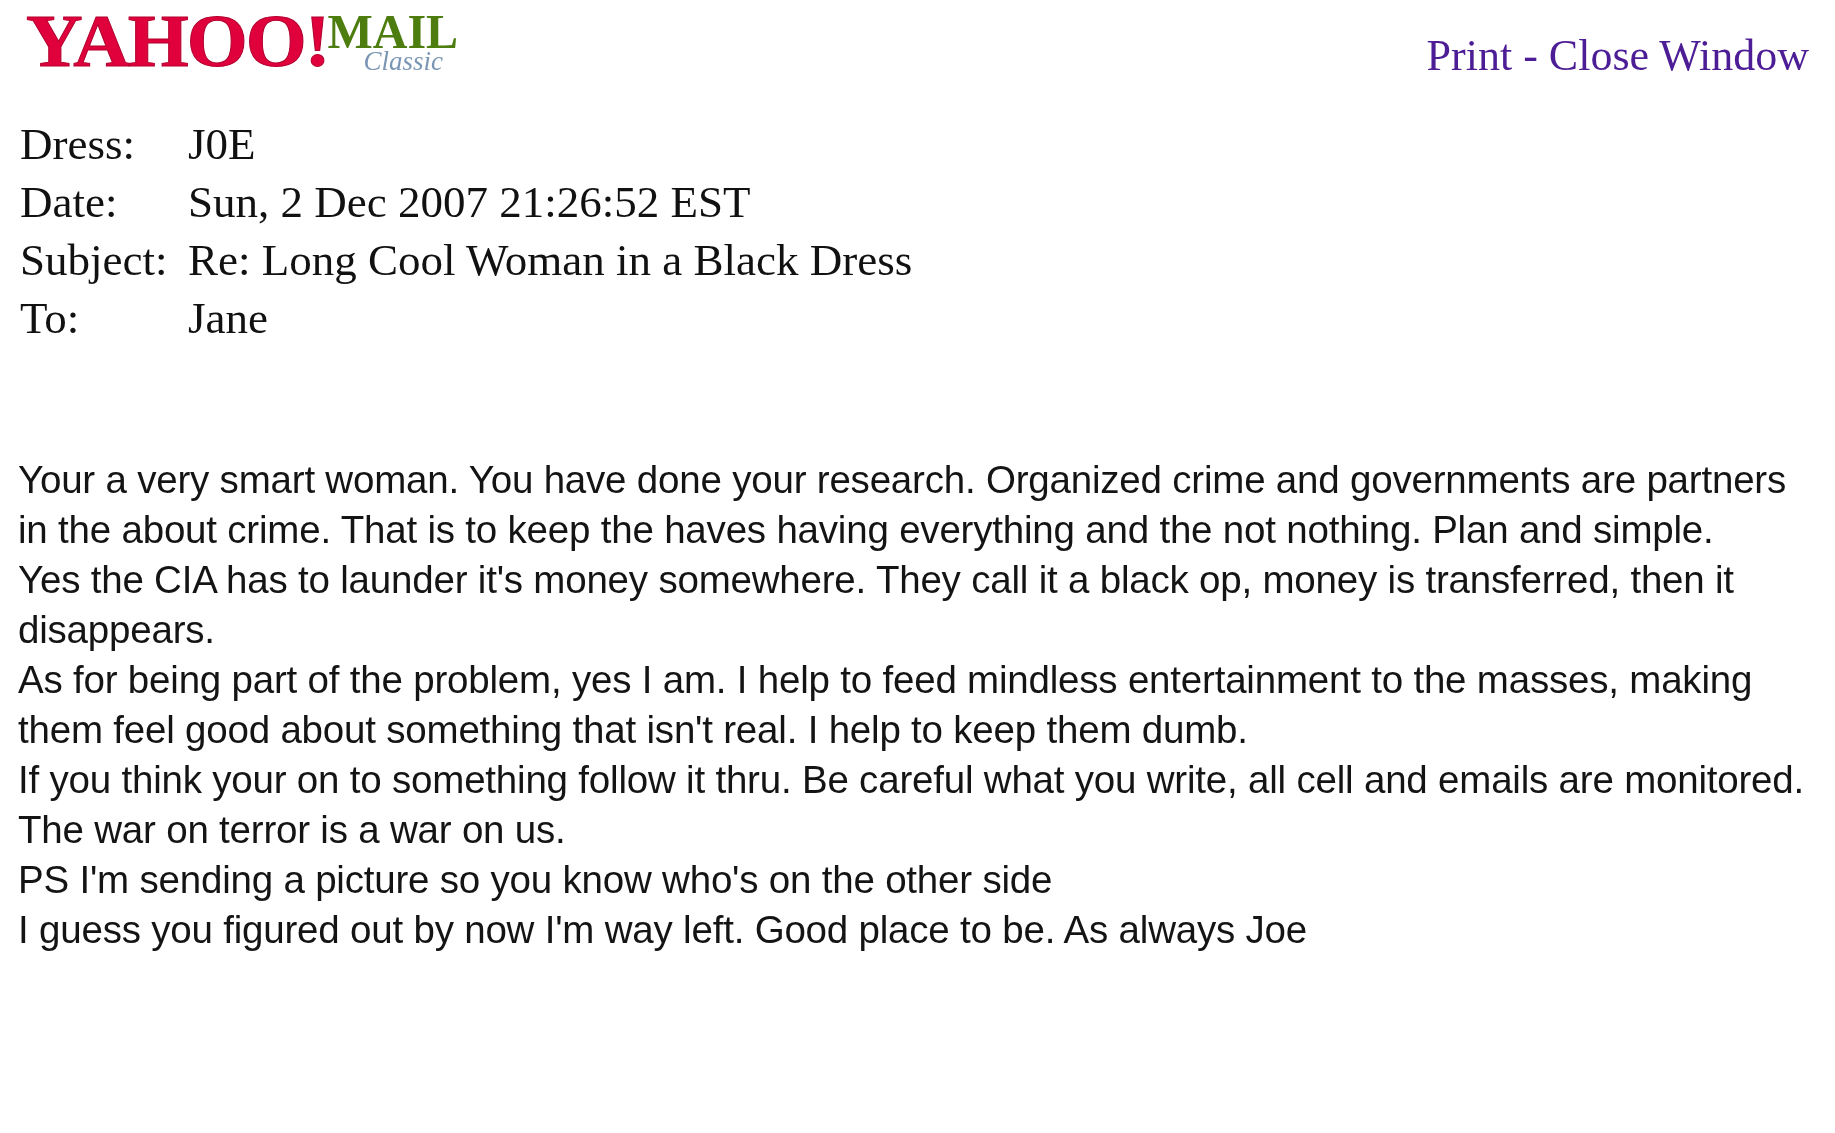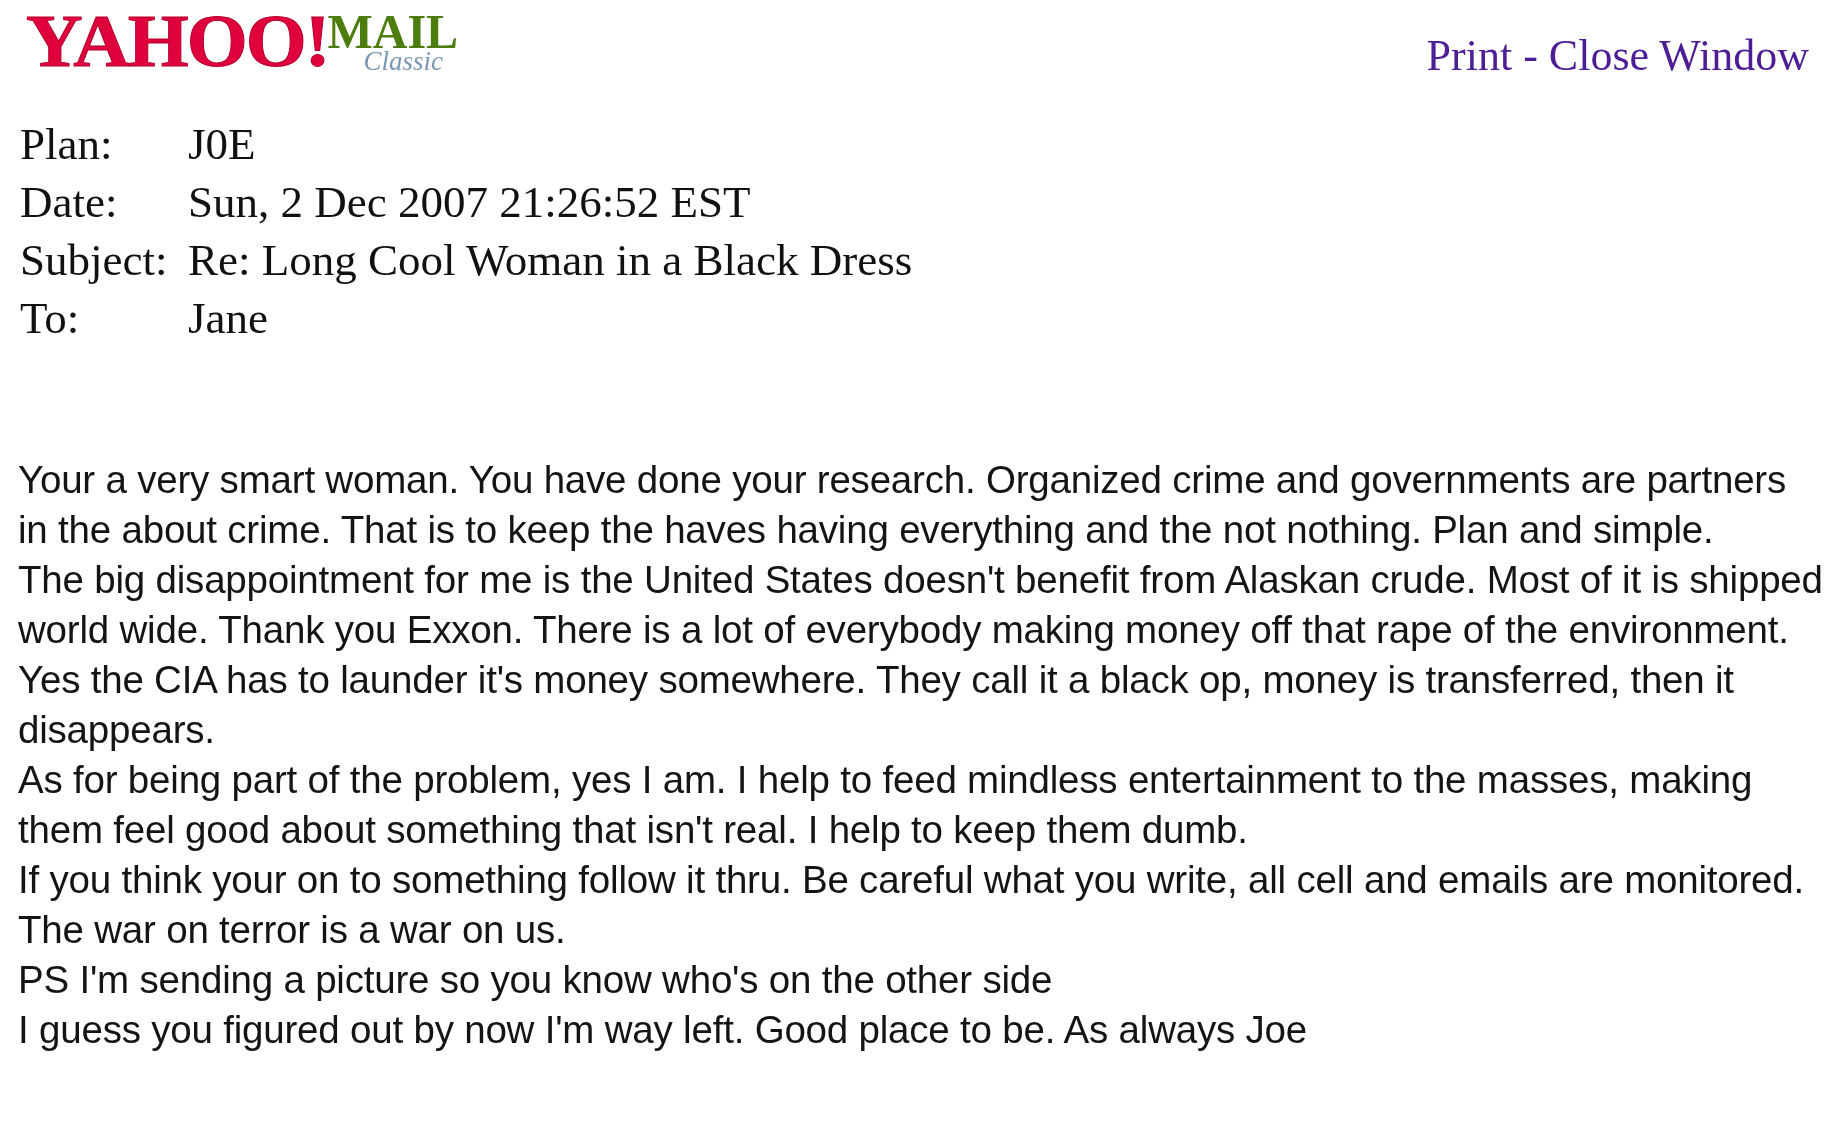--- a/index.html
+++ b/index.html
@@ -132,34 +132,33 @@
 
   <div class="logo">
     <span class="logo-yahoo">YAHOO!</span><span class="logo-mail-wrap"><span class="logo-mail">MAIL</span><span class="logo-classic">Classic</span></span>
   </div>
 
   <div class="print-close">Print - Close Window</div>
 </div>
 
 <div class="fields">
   <div class="field-row">
-    <span class="field-label">Plan:</span><span class="field-value">J0E</span>
+    <span class="field-label">Dress:</span><span class="field-value">J0E</span>
   </div>
   <div class="field-row">
     <span class="field-label">Date:</span><span class="field-value">Sun, 2 Dec 2007 21:26:52 EST</span>
   </div>
   <div class="field-row">
     <span class="field-label subject">Subject:</span><span class="field-value">Re: Long Cool Woman in a Black Dress</span>
   </div>
   <div class="field-row">
     <span class="field-label">To:</span><span class="field-value">Jane</span>
   </div>
 </div>
 
 <div class="msg-body">
   <p class="msg-para">Your a very smart woman. You have done your research. Organized crime and governments are partners in the about crime. That is to keep the haves having everything and the not nothing. Plan and simple.</p>
-  <p class="msg-para">The big disappointment for me is the United States doesn't benefit from Alaskan crude. Most of it is shipped world wide. Thank you Exxon. There is a lot of everybody making money off that rape of the environment.</p>
   <p class="msg-para">Yes the CIA has to launder it's money somewhere. They call it a black op, money is transferred, then it disappears.</p>
   <p class="msg-para">As for being part of the problem, yes I am. I help to feed mindless entertainment to the masses, making them feel good about something that isn't real. I help to keep them dumb.</p>
   <p class="msg-para">If you think your on to something follow it thru. Be careful what you write, all cell and emails are monitored. The war on terror is a war on us.</p>
   <p class="msg-para">PS I'm sending a picture so you know who's on the other side</p>
   <p class="msg-para">I guess you figured out by now I'm way left. Good place to be. As always Joe</p>
 </div>
 
 </body></html>

